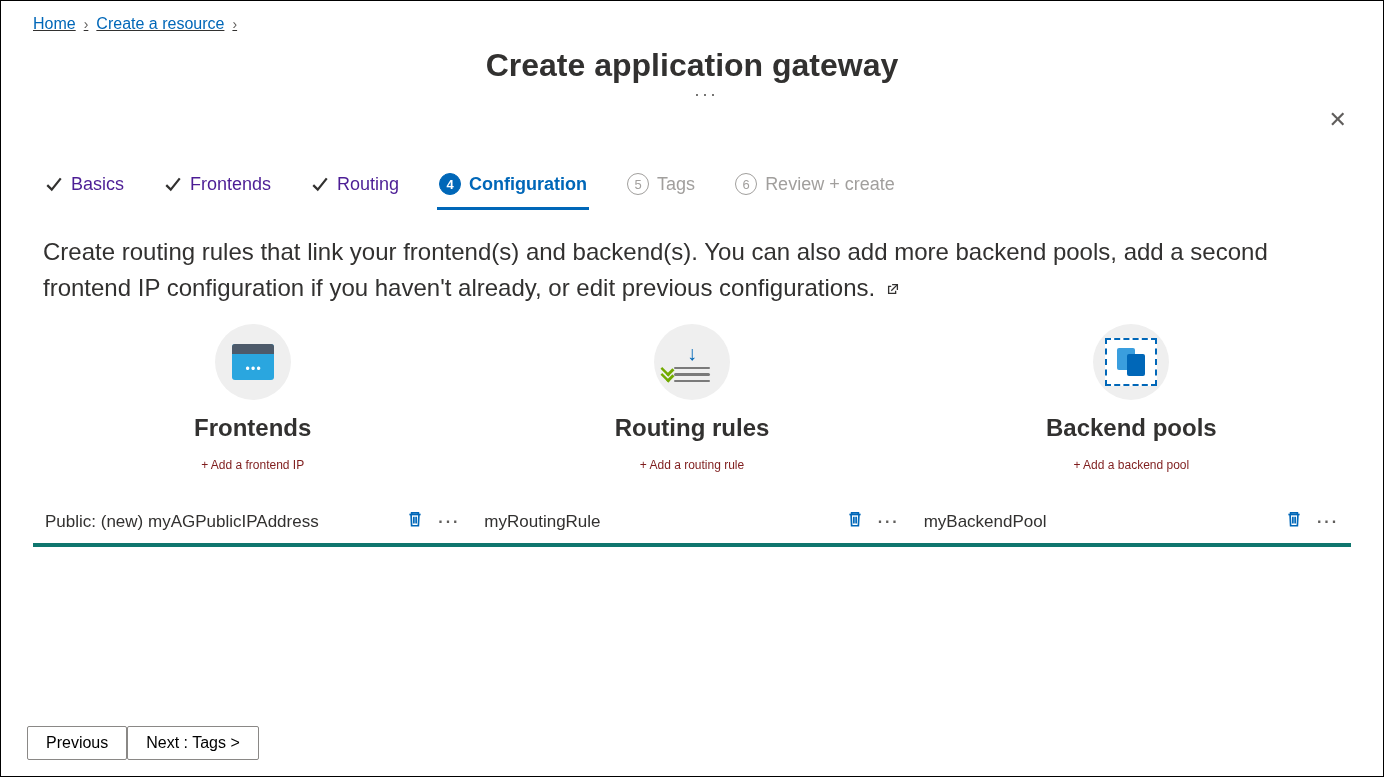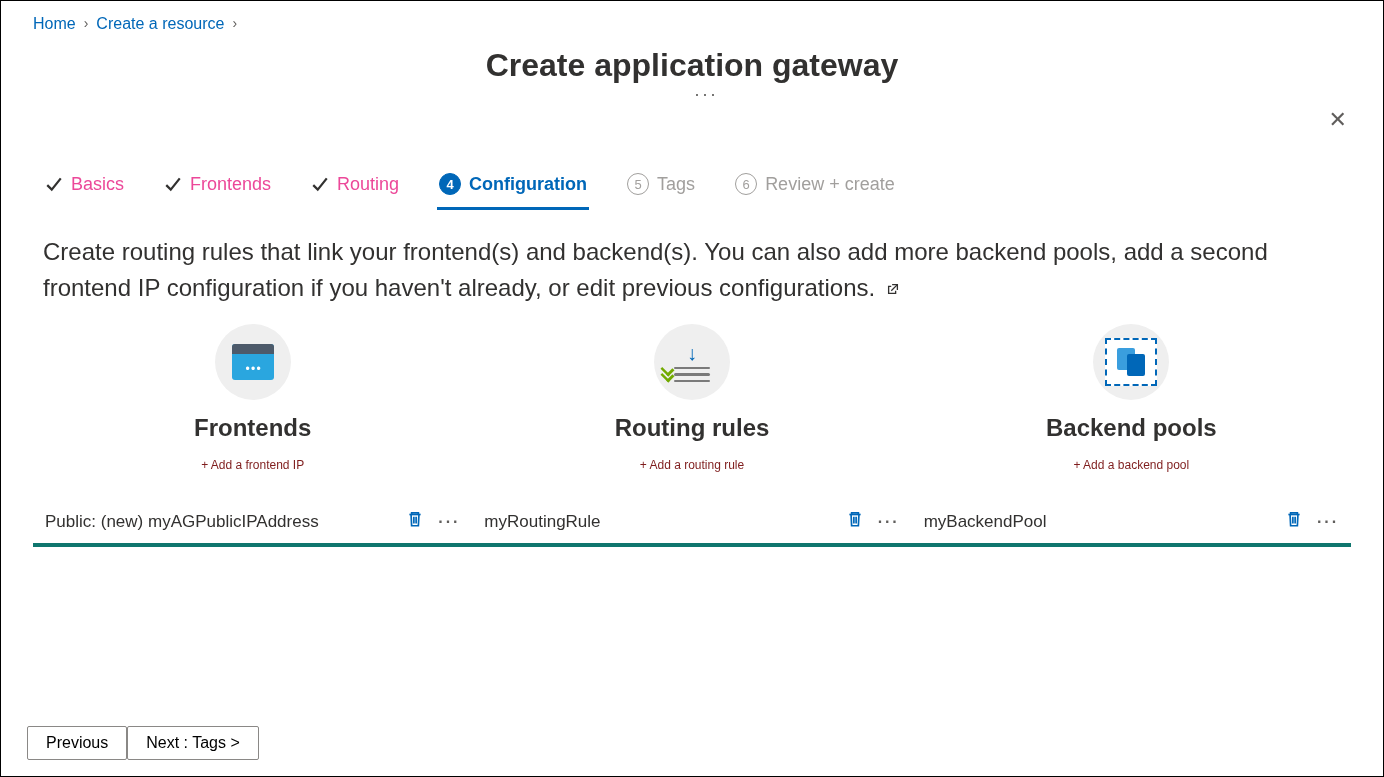--- a/index.html
+++ b/index.html
@@ -1,32 +1,32 @@
 <!DOCTYPE html>
 <html><head>
   <meta charset="utf-8">
   <style>
     * { box-sizing: border-box; margin: 0; padding: 0; }
     body { font-family: "Segoe UI", -apple-system, sans-serif; font-size: 14px; color: #323130; background: #fff; width: 1384px; height: 777px; border: 1px solid #000; padding: 0; position: relative; }
     .container { padding: 0 32px; }
 
     
-    .breadcrumb { display: flex; gap: 8px; padding: 14px 32px 6px; font-size: 16px; }
+    .breadcrumb { display: flex; align-items: center; gap: 8px; padding: 14px 32px 6px; font-size: 16px; text-decoration: underline; }
     .breadcrumb a { color: #0067b8; text-decoration: none; cursor: pointer; }
     .breadcrumb .chev { color: #605e5c; font-size: 14px; }
 
     
     .page-header { display: flex; align-items: center; padding: 8px 32px 28px; flex-direction: column; }
     .page-title { font-size: 32px; font-weight: 600; flex: 0 0 auto; }
     .page-actions { margin-left: 28px; color: #605e5c; letter-spacing: 2px; font-size: 18px; cursor: pointer; }
     .close-btn { margin-left: auto; font-size: 22px; color: #605e5c; cursor: pointer; padding: 4px; line-height: 1; font-weight: 300; }
 
     
     .tabs { display: flex; align-items: center; gap: 36px; border-bottom: none; padding: 0 10px 0; }
-    .tab { display: inline-flex; align-items: center; gap: 8px; padding: 10px 2px 12px; font-size: 18px; color: #ec4899; cursor: pointer; border-bottom: 3px solid transparent; }
+    .tab { display: inline-flex; align-items: center; gap: 8px; padding: 10px 2px 12px; font-size: 18px; color: #4c1d95; cursor: pointer; border-bottom: 3px solid transparent; }
     .tab.active { color: #0067b8; border-bottom-color: #0067b8; font-weight: 600; }
     .tab.disabled { color: #a19f9d; }
     .tab-step { width: 22px; height: 22px; border-radius: 50%; border: 1px solid #a19f9d; display: inline-flex; align-items: center; justify-content: center; font-size: 13px; color: #a19f9d; }
     .tab.active .tab-step { background: #0067b8; border-color: #0067b8; color: #fff; }
     .tab-check { width: 18px; height: 18px; }
 
     
     .desc { padding: 24px 10px 0; font-size: 24px; line-height: 1.5; max-width: 1370px; }
     .ext-icon { display: inline-block; margin-left: 4px; }
 

